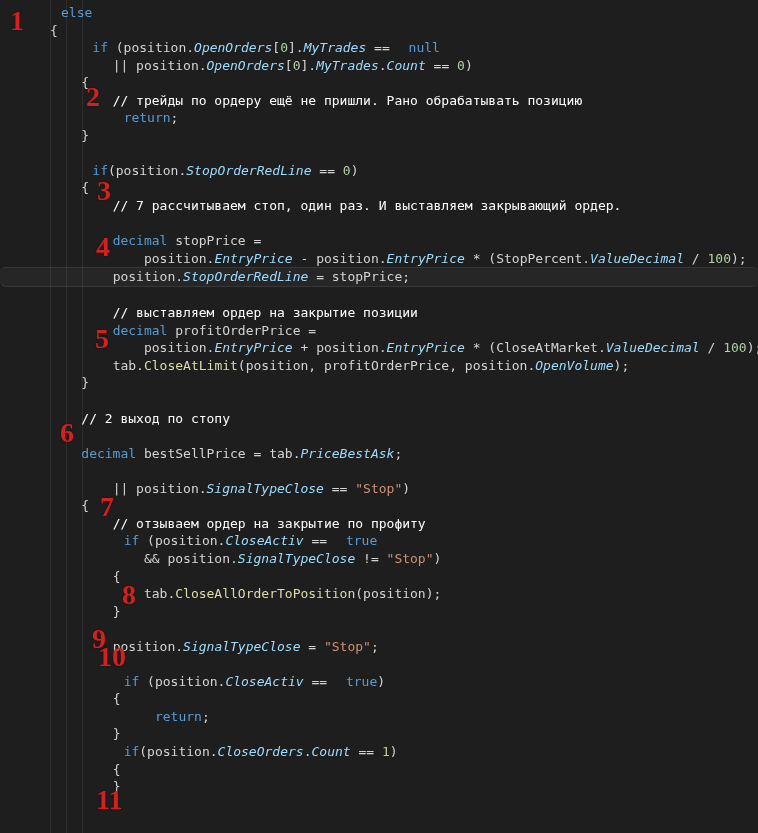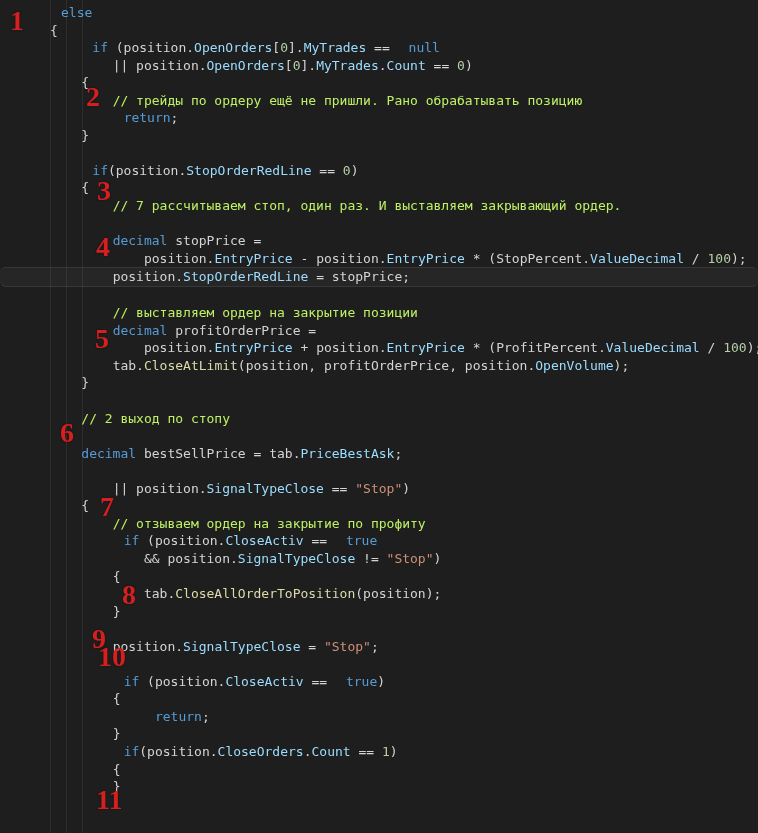--- a/index.html
+++ b/index.html
@@ -15,23 +15,23 @@
       position: relative;
     }
     .editor {
       padding: 4px 0 4px 50px;
       position: relative;
     }
     .line { white-space: pre; }
     .kw { color: #569cd6; padding-left: 11px; }
     .type { color: #569cd6; }
     .str { color: #ce9178; }
-    .com { color: #bef264; }
+    .com { color: #ffffff; }
     .num { color: #b5cea8; }
-    .var { color: #9cdcfe; }
+    .var { color: #9cdcfe; font-style: italic; }
     .mth { color: #dcdcaa; }
     .highlight-line {
       background: rgba(255,255,255,0.04);
       display: block;
       margin-left: -50px;
       padding-left: 50px;
       border-top: 1px solid rgba(255,255,255,0.08);
       border-bottom: 1px solid rgba(255,255,255,0.08);
       border-radius: 6px;
     }
@@ -78,21 +78,21 @@
 <div class="line">    <span class="kw">if</span><span>(position.</span><span class="var">StopOrderRedLine</span><span> == </span><span class="num">0</span><span>)</span></div>
 <div class="line">    <span>{</span></div>
 <div class="line">        <span class="com">// 7 рассчитываем стоп, один раз. И выставляем закрывающий ордер.</span></div>
 <div class="line"> </div>
 <div class="line">        <span class="type">decimal</span><span> stopPrice =</span></div>
 <div class="line">            <span>position.</span><span class="var">EntryPrice</span><span> - position.</span><span class="var">EntryPrice</span><span> * (StopPercent.</span><span class="var">ValueDecimal</span><span> / </span><span class="num">100</span><span>);</span></div>
 <div class="line highlight-line">        <span>position.</span><span class="var">StopOrderRedLine</span><span> = stopPrice;</span></div>
 <div class="line"> </div>
 <div class="line">        <span class="com">// выставляем ордер на закрытие позиции</span></div>
 <div class="line">        <span class="type">decimal</span><span> profitOrderPrice =</span></div>
-<div class="line">            <span>position.</span><span class="var">EntryPrice</span><span> + position.</span><span class="var">EntryPrice</span><span> * (ProfitPercent.</span><span class="var">ValueDecimal</span><span> / </span><span class="num">100</span><span>);</span></div>
+<div class="line">            <span>position.</span><span class="var">EntryPrice</span><span> + position.</span><span class="var">EntryPrice</span><span> * (CloseAtMarket.</span><span class="var">ValueDecimal</span><span> / </span><span class="num">100</span><span>);</span></div>
 <div class="line">        <span>tab.</span><span class="mth">CloseAtLimit</span><span>(position, profitOrderPrice, position.</span><span class="var">OpenVolume</span><span>);</span></div>
 <div class="line">    <span>}</span></div>
 <div class="line"> </div>
 <div class="line">    <span class="com">// 2 выход по стопу</span></div>
 <div class="line"> </div>
 <div class="line">    <span class="type">decimal</span><span> bestSellPrice = tab.</span><span class="var">PriceBestAsk</span><span>;</span></div>
 <div class="line"> </div>
 <div class="line">        <span>|| position.</span><span class="var">SignalTypeClose</span><span> == </span><span class="str">"Stop"</span><span>)</span></div>
 <div class="line">    <span>{</span></div>
 <div class="line">        <span class="com">// отзываем ордер на закрытие по профиту</span></div>

